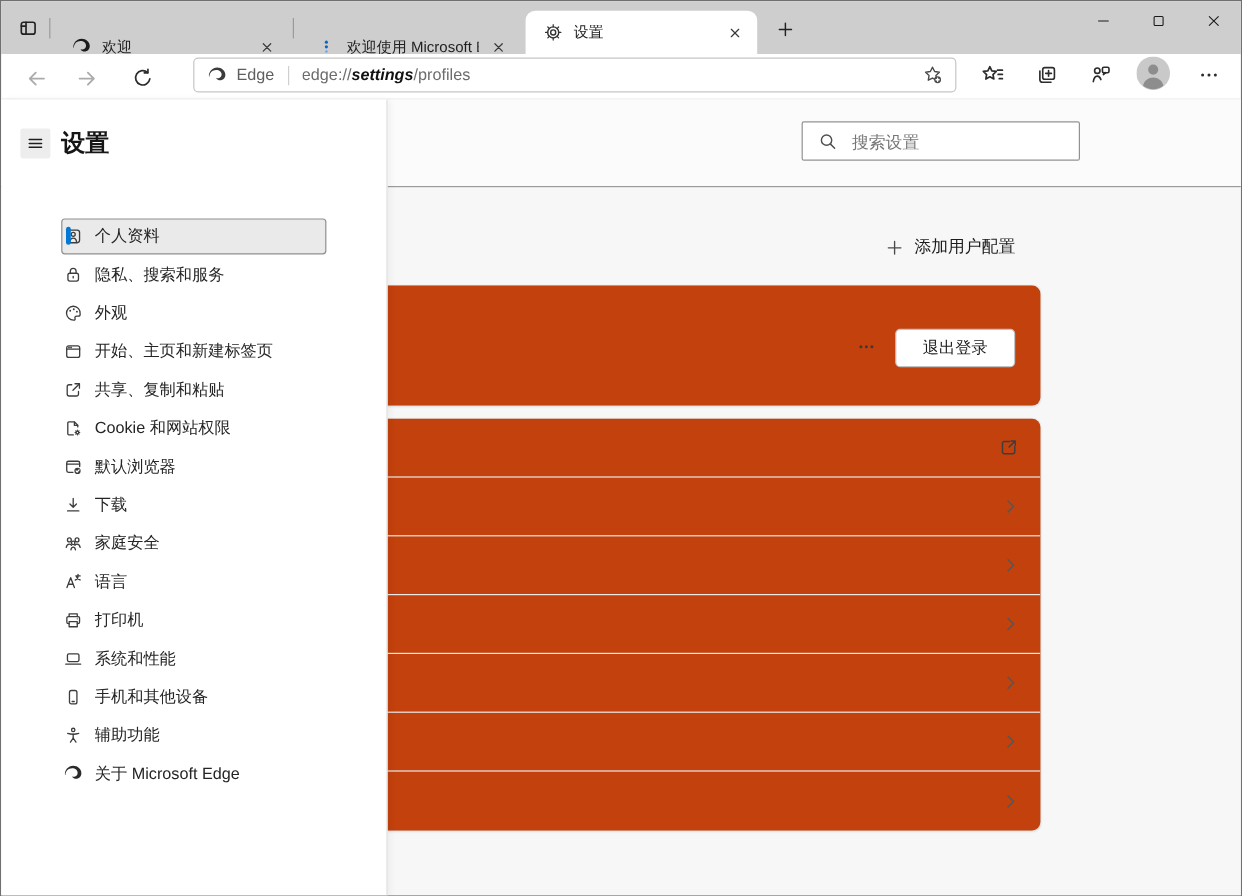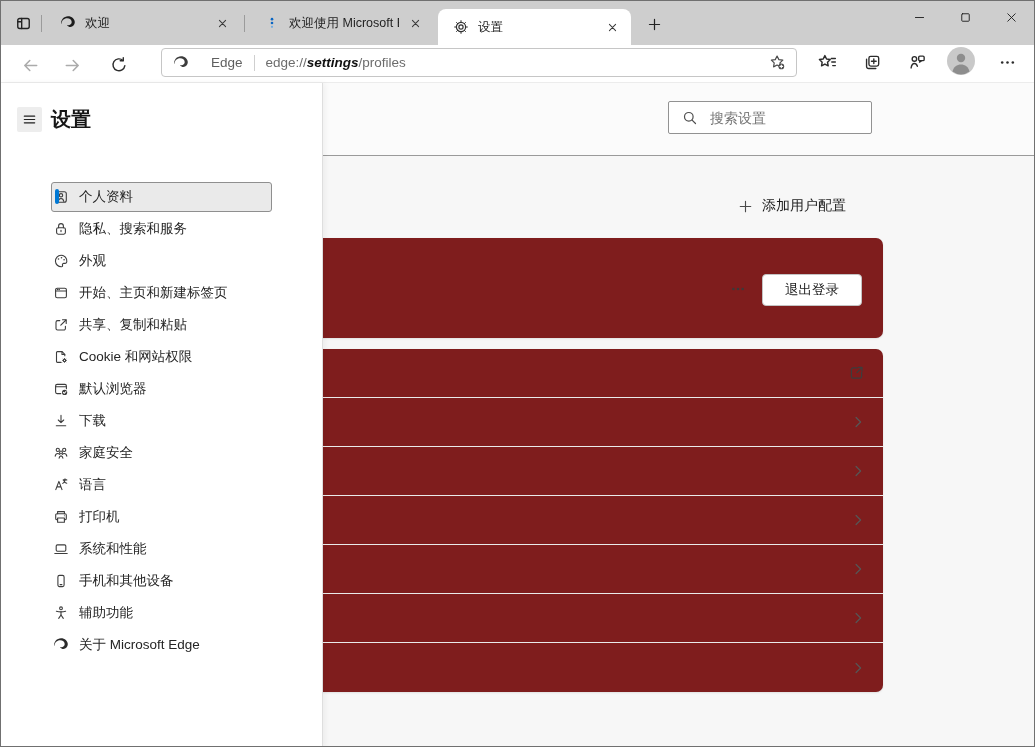--- a/index.html
+++ b/index.html
@@ -4,53 +4,53 @@
 <style>
   * { margin:0; padding:0; box-sizing:border-box; }
   html,body { width:1035px; height:747px; }
   body { font-family:"Liberation Sans","DejaVu Sans",sans-serif; color:#1b1b1b; }
   .window { position:relative; width:1035px; height:747px; background:#f7f7f7; border:1px solid #707070; overflow:hidden; }
 
   
   .tabbar { position:absolute; left:0; top:0; width:100%; height:44px; background:#cecece; }
   .ws-btn { position:absolute; left:10px; top:10px; width:24px; height:24px; display:flex; align-items:center; justify-content:center; background:none; border:none; cursor:pointer; }
   .tab-sep { position:absolute; top:14px; width:1px; height:17px; background:#9b9b9b; }
-  .tab { position:absolute; top:0; height:44px; display:flex; align-items:center; padding:0 10px 0 14px; cursor:pointer; }
+  .tab { position:absolute; top:16px; height:44px; display:flex; align-items:center; padding:0 10px 0 14px; cursor:pointer; }
   .tab.active { background:#fff; border-radius:8px 8px 0 0; top:8px; height:36px; }
   .tab .favicon { width:17px; height:17px; flex:0 0 auto; display:flex; align-items:center; justify-content:center; }
   .tab .tab-title { font-size:12.5px; color:#1f1f1f; margin-left:9px; white-space:nowrap; overflow:hidden; flex:1 1 auto; }
   .tab .tab-close { width:17px; height:17px; margin-left:8px; flex:0 0 auto; display:flex; align-items:center; justify-content:center; border:none; background:none; cursor:pointer; border-radius:3px; }
   .newtab-btn { position:absolute; left:641px; top:11px; width:24px; height:24px; border:none; background:none; cursor:pointer; display:flex; align-items:center; justify-content:center; }
   .win-controls { position:absolute; right:0; top:0; height:33px; display:flex; }
   .win-btn { width:46px; height:33px; border:none; background:none; cursor:pointer; display:flex; align-items:center; justify-content:center; }
 
   
   .toolbar { position:absolute; left:0; top:44px; width:100%; height:38px; background:#fff; border-bottom:1px solid #ececec; }
   .nav-btn { position:absolute; top:51px; width:28px; height:26px; border:none; background:none; display:flex; align-items:center; justify-content:center; cursor:pointer; }
   .addressbar { position:absolute; left:160px; top:47px; width:636px; height:29px; background:#fff; border:1px solid #c6c6c6; border-radius:4px; display:flex; align-items:center; padding:0 6px 0 11px; }
-  .site-chip { display:flex; align-items:center; gap:22px; }
+  .site-chip { display:flex; align-items:center; gap:8px; }
   .site-chip .chip-label { font-size:13.5px; color:#5f5f5f; }
   .chip-divider { width:1px; height:16px; background:#cfcfcf; margin:0 11px; }
   .url { font-size:13.5px; white-space:nowrap; flex:1 1 auto; overflow:hidden; }
   .url .dim { color:#6c6c6c; }
   .url .host { color:#111; font-weight:700;font-style:italic; }
   .fav-add-btn { width:26px; height:24px; border:none; background:none; cursor:pointer; display:flex; align-items:center; justify-content:center; flex:0 0 auto; }
   .tb-right-btn { position:absolute; top:48px; width:28px; height:26px; border:none; background:none; cursor:pointer; display:flex; align-items:center; justify-content:center; }
   .avatar-btn { position:absolute; left:946px; top:46px; width:28px; height:28px; border:none; background:none; cursor:pointer; padding:0; }
 
   
   .page { position:absolute; left:0; top:82px; width:1035px; height:665px; background:#f7f7f7; }
   .page-header { position:absolute; left:0; top:0; width:1035px; height:73px; background:#fbfbfb; border-bottom:1px solid #9a9a9a; }
-  .search-box { position:absolute; left:667px; top:18px; width:204px; height:33px; background:#fff; border:1px solid #929292; border-radius:2px; display:flex; align-items:center; padding:0 8px 0 13px; }
+  .search-box { position:absolute; left:667px; top:18px; width:232px; height:33px; background:#fff; border:1px solid #929292; border-radius:2px; display:flex; align-items:center; padding:0 8px 0 13px; }
   .search-box input { border:none; outline:none; font-size:14px; width:100%; margin-left:12px; color:#222; background:transparent; font-family:inherit; }
   .search-box input::placeholder { color:#767676; opacity:1; }
 
   .add-profile-btn { position:absolute; top:108px; right:190px; height:30px; display:flex; align-items:center; gap:9px; border:none; background:none; cursor:pointer; font-size:14px; color:#1b1b1b; font-family:Liberation Sans, sans-serif;text-align:center; }
 
-  .card { position:absolute; left:120px; background:#7f1d1d; border-radius:7px; box-shadow:0 1px 2px rgba(0,0,0,.09), 0 0 1px rgba(0,0,0,.07); }
+  .card { position:absolute; left:104px; background:#c2410c; border-radius:7px; box-shadow:0 1px 2px rgba(0,0,0,.09), 0 0 1px rgba(0,0,0,.07); }
   .card1 { top:155px; width:762px; height:100px; }
   .card1 .more-btn { position:absolute; right:132px; top:40px; width:26px; height:22px; border:none; background:none; cursor:pointer; display:flex; align-items:center; justify-content:center; }
   .signout-btn { position:absolute; right:21px; top:36px; width:100px; height:32px; background:#fff; border:1px solid #c3c3c3; border-radius:4px; font-size:13.5px; color:#1b1b1b; cursor:pointer; font-family:inherit; }
   .card2 { top:266px; width:762px; height:343px; overflow:hidden; }
   .row { position:relative; height:49px; border-bottom:1px solid #eaeaea; cursor:pointer; }
   .row:last-child { border-bottom:none; }
   .row .trail { position:absolute; right:18px; top:50%; transform:translateY(-50%); display:flex; align-items:center; justify-content:center; }
 
   
   .sidebar { position:absolute; left:0; top:0; width:322px; height:665px; background:#fff; border-right:1px solid #dedede; box-shadow:2px 0 6px rgba(0,0,0,.05); z-index:5; }

